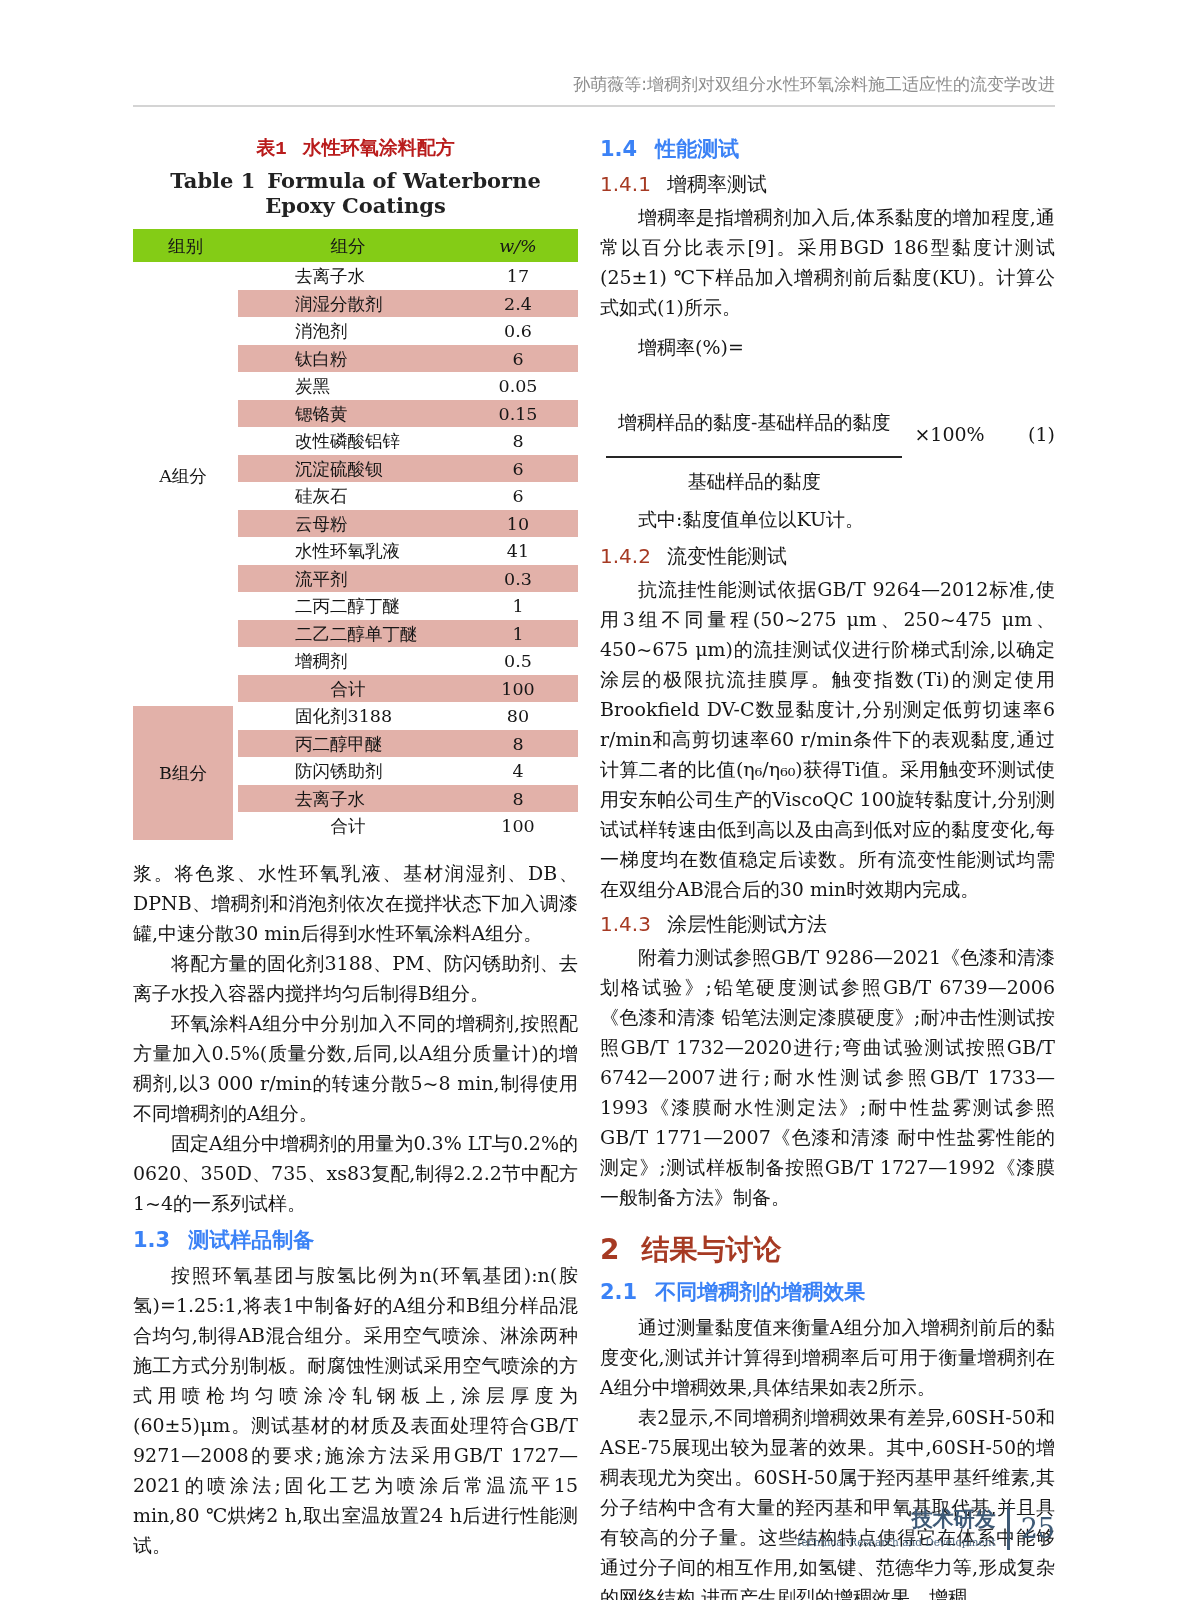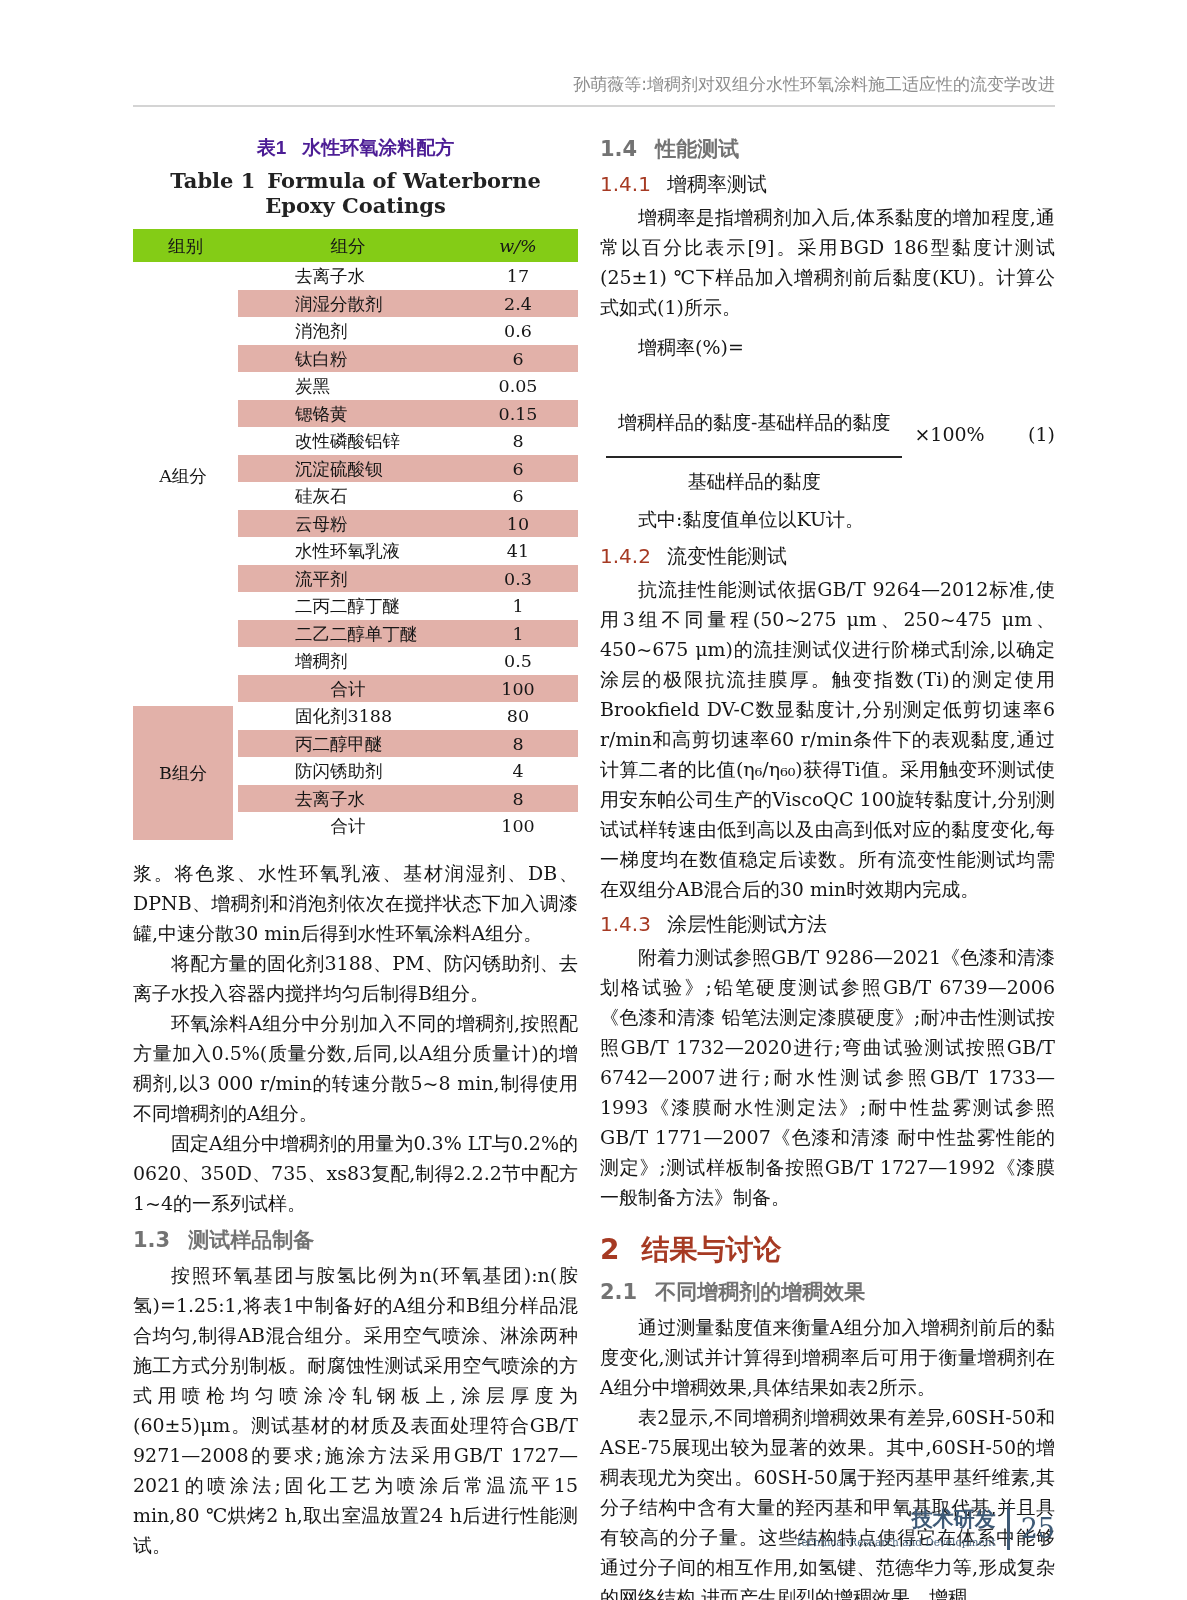--- a/index.html
+++ b/index.html
@@ -14,22 +14,22 @@
     text-align:right;line-height:1.25;
   }
   .head-rule{border-top:2px solid #d4d4d4;margin-top:10px;}
 
   .columns{display:flex;gap:22px;margin-top:28px;}
   .col-left{width:445px;flex:none;}
   .col-right{width:455px;flex:none;}
 
   
   .tbl-caption-zh{
-    font-family:Liberation Sans, sans-serif;font-weight:bold;font-size:19px;
-    text-align:center;color:#4c1d95;
+    font-family:Liberation Mono, monospace;font-weight:bold;font-size:19px;
+    text-align:center;color:#b91c1c;
   }
   .tbl-caption-zh .cap-label{margin-right:16px;}
   .tbl-caption-en{
     font-family:"DejaVu Serif",serif;font-weight:bold;font-size:21px;
     text-align:center;color:#222;margin-top:7px;
   }
   .tbl-caption-en .cap-label{margin-right:12px;}
 
   
   .tbl{margin-top:11px;margin-bottom:18px;font-size:17.5px;}
@@ -49,21 +49,21 @@
   .tname{width:220px;padding-left:57px;box-sizing:border-box;white-space:nowrap;}
   .tval{width:120px;text-align:center;}
   .trow.total .tname{padding-left:0;text-align:center;}
 
   
   .body-p{margin:0;font-size:19px;line-height:30px;text-align:justify;text-indent:2em;}
   .no-indent{text-indent:0;}
 
   
   .h-sub{display:flex;gap:18px;font-family:"DejaVu Sans",sans-serif;font-weight:bold;
-    font-size:21px;color:#737373;line-height:1.35;margin:8px 0 6px;}
+    font-size:21px;color:#3b82f6;line-height:1.35;margin:8px 0 6px;}
   .h-sub3{display:flex;gap:16px;font-family:"DejaVu Sans",sans-serif;
     font-size:20px;line-height:1.4;margin:6px 0 4px;}
   .h-sub3 .h-num{color:#a63a23;}
   .h-sub3 .h-title{color:#1a1a1a;}
   .h-big{display:flex;gap:22px;font-family:"DejaVu Sans",sans-serif;font-weight:bold;
     font-size:28px;color:#a63a23;line-height:1.3;margin:20px 0 10px;}
 
   
   .formula{margin:10px 0 8px;font-size:19px;}
   .f-lhs{padding-left:2em;line-height:30px;}

